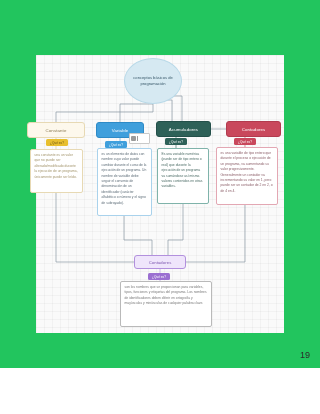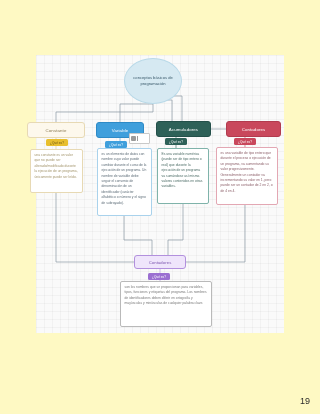--- a/index.html
+++ b/index.html
@@ -12,22 +12,22 @@
     height: 414px;
     position: relative;
     font-family: "Liberation Sans", sans-serif;
     overflow: hidden;
   }
 
   
   #page {
     position: absolute;
     left: 0; top: 0;
-    width: 320px; height: 414px;
-    background: #fef9c3;
+    width: 320px; height: 368px;
+    background: #22c55e;
   }
 
   
   #canvas {
     position: absolute;
     left: 36px;
     top: 55px;
     width: 248px;
     height: 278px;
     background: #fafafa;

